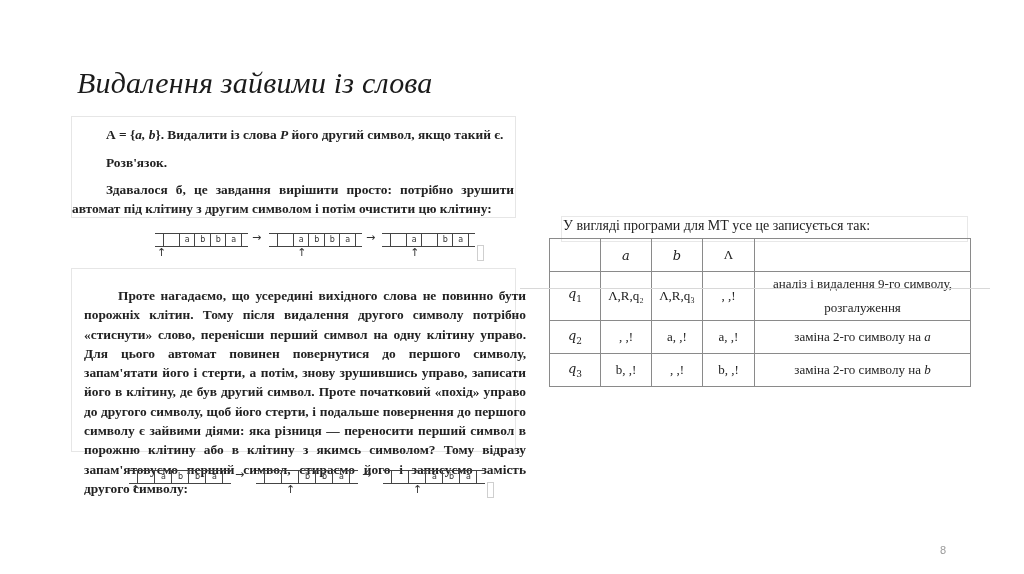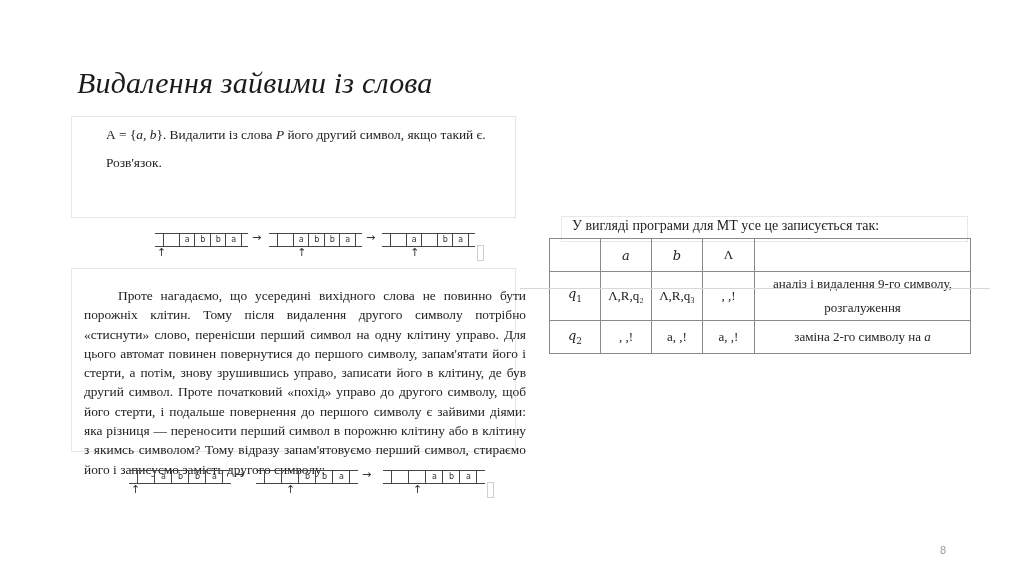--- a/index.html
+++ b/index.html
@@ -7,38 +7,38 @@
     width: 1024px; height: 574px; background: #ffffff; position: relative; overflow: hidden;
     font-family: "Liberation Serif", "DejaVu Serif", serif; color: #1a1a1a;
   }
   .title {
     position: absolute; left: 77px; top: 66px;
     font-family: "Liberation Serif", "DejaVu Serif", serif;
     font-style: italic; font-size: 30px; color: #1b1b1b; letter-spacing: 0.2px;
   }
   .box {
     position: absolute; border: 1px solid #e6e6e6; background: #fff;
-    font-size: 13.4px; line-height: 19px; color: #222;
+    font-size: 13.4px; line-height: 19px; color: #222; font-weight: bold;
   }
   .box1 { left: 71px; top: 116px; width: 443px; height: 100px; }
   .box1 p { margin: 0; }
   .box1 .p1 { position: absolute; left: 34px; top: 8px; }
   .box1 .p2 { position: absolute; left: 34px; top: 36px; }
   .box1 .p3 { position: absolute; left: 0px; top: 63px; width: 442px; text-align: justify; text-indent: 34px; }
   .box2 { left: 71px; top: 268px; width: 443px; height: 182px; }
   .box2 p { margin: 12px; position: absolute; left: 0; top: 5px; width: 442px; text-align: justify; text-indent: 34px; line-height: 19.3px; }
   i.m { font-style: italic; }
   .tape { position: absolute; height: 12px; border-top: 1px solid #444; border-bottom: 1px solid #444; }
   .cell { position: absolute; top: 0; height: 12px; border-left: 1px solid #444; font-size: 8px; line-height: 12px; text-align: center; font-family: "DejaVu Sans", sans-serif; color:#333; }
   .arrow { position: absolute; font-size: 11px; color: #333; font-family: "DejaVu Sans", sans-serif; }
   .head { position: absolute; font-size: 11px; color: #333; font-family: "DejaVu Sans", sans-serif; line-height: 10px; }
   .cursor-box { position: absolute; width: 5px; height: 14px; border: 1px solid #cfcfcf; }
 
   .tbl-caption-box { position: absolute; left: 561px; top: 216px; width: 405px; height: 24px; border: 1px solid #e8e8e8; }
-  .tbl-caption { position: absolute; left: 563px; top: 218px; font-size: 14px; color: #222; padding-left: 9px; }
+  .tbl-caption { position: absolute; left: 563px; top: 218px; font-size: 14px; color: #222; }
   table.mt {
     position: absolute; left: 549px; top: 238px; width: 422px; border-collapse: collapse;
     font-size: 13px; color: #222;
   }
   table.mt td { border: 1px solid #8a8a8a; text-align: center; padding: 0; }
   table.mt tr.h td { height: 32px; }
   table.mt tr.r1 td { height: 32px; line-height: 24px; }
   table.mt tr.r2 td, table.mt tr.r3 td { height: 32px; }
   .c0 { width: 50px; } .c1 { width: 50px; } .c2 { width: 50px; } .c3 { width: 51px; }
   .q { font-style: italic; font-family: "DejaVu Serif", serif; font-size: 13px; }
@@ -47,20 +47,21 @@
   .pageno { position: absolute; left: 940px; top: 544px; font-size: 11px; color: #9a9a9a; font-family: "Liberation Sans", sans-serif; }
 </style>
 </head>
 <body>
 
 <div class="title">Видалення зайвими із слова</div>
 
 <div class="box box1">
   <p class="p1"><span>А = {</span><i class="m">a, b</i><span>}. Видалити із слова </span><i class="m">P</i><span> його другий символ, якщо такий є.</span></p>
   <p class="p2">Розв'язок.</p>
+  <p class="p3">Здавалося б, це завдання вирішити просто: потрібно зрушити автомат під клітину з другим символом і потім очистити цю клітину:</p>
 </div>
 
 <div id="tapes1">
     <div class="tape" style="left: 155px; top: 233px; width: 93px;">
       <div class="cell" style="left: 8px; width: 15.5px;"></div>
       <div class="cell" style="left: 23.5px; width: 15.5px;">a</div>
       <div class="cell" style="left: 39px; width: 15.5px;">b</div>
       <div class="cell" style="left: 54.5px; width: 15.5px;">b</div>
       <div class="cell" style="left: 70px; width: 15.5px;">a</div>
       <div class="cell" style="left: 85.5px; width: 15.5px;"></div>
@@ -144,17 +145,24 @@
     <td>, ,!</td>
     <td><span>аналіз і видалення 9-го символу,</span><br><span>розгалуження</span></td>
   </tr>
   <tr class="r2">
     <td class="q"><span>q</span><sub>2</sub></td>
     <td>, ,!</td>
     <td>a, ,!</td>
     <td>a, ,!</td>
     <td><span>заміна 2-го символу на </span><i class="m">a</i></td>
   </tr>
+  <tr class="r3">
+    <td class="q"><span>q</span><sub>3</sub></td>
+    <td>b, ,!</td>
+    <td>, ,!</td>
+    <td>b, ,!</td>
+    <td><span>заміна 2-го символу на </span><i class="m">b</i></td>
+  </tr>
 </tbody>
   </table>
 <div class="hline"></div>
 
 <div class="pageno">8</div>
 
 </body></html>

